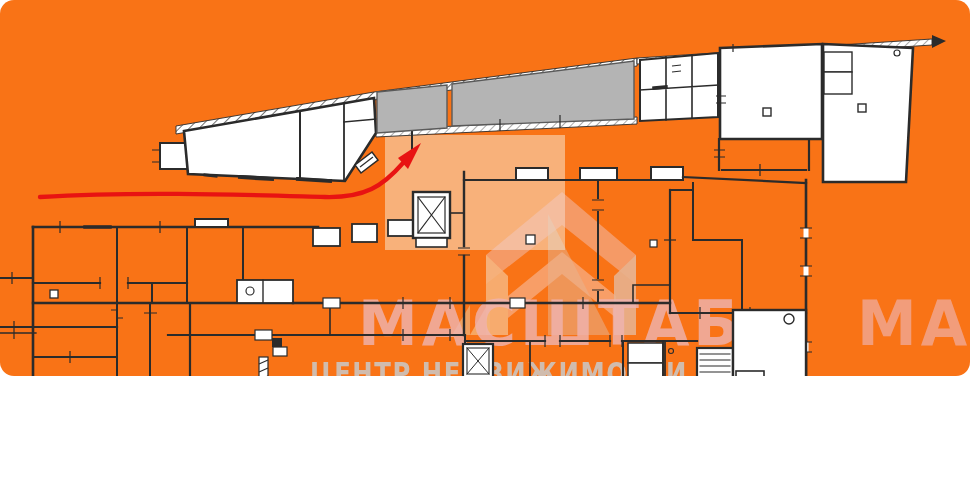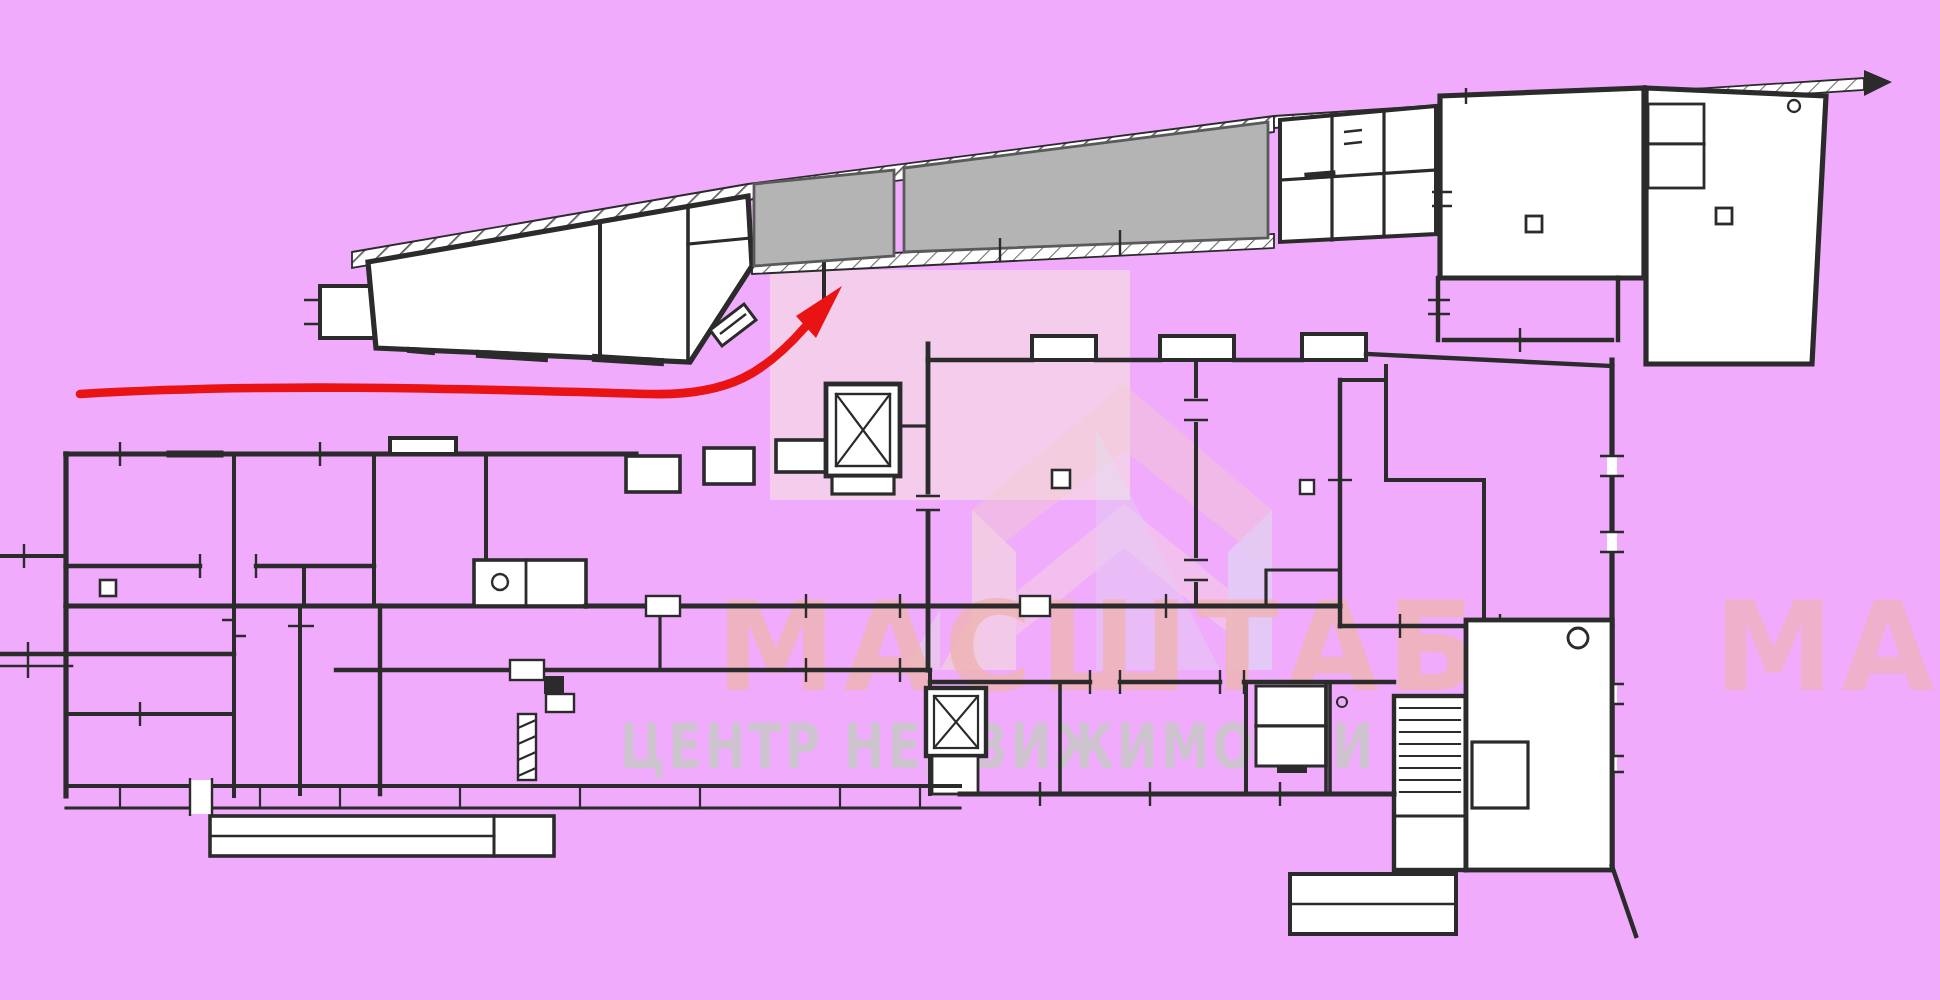--- a/index.html
+++ b/index.html
@@ -1,17 +1,17 @@
 <!DOCTYPE html>
 <html><head>
 <meta charset="utf-8">
 <style>
   html,body{margin:0;padding:0;background:#fff;}
-  .canvas{position:relative;width:970px;height:500px;background:#f0abfc;overflow:hidden;
-          font-family:"DejaVu Sans","Liberation Sans",sans-serif;}
+  .canvas{position:relative;width:970px;height:376px;background:#f97316;overflow:hidden;
+          font-family:"DejaVu Sans","Liberation Sans",sans-serif;border-radius:14px;}
   svg{display:block}
   .w{fill:none;stroke-linecap:square;stroke-linejoin:miter}
   .wr{fill:#ffffff;stroke-linecap:square}
   .t{fill:none;stroke-width:1.2}
   .gap{stroke:#ffffff;stroke-width:5;fill:none}
   .wm-title{font-weight:bold;letter-spacing:4px}
   .wm-sub{font-weight:bold;letter-spacing:2px}
 </style>
 </head>
 <body>

